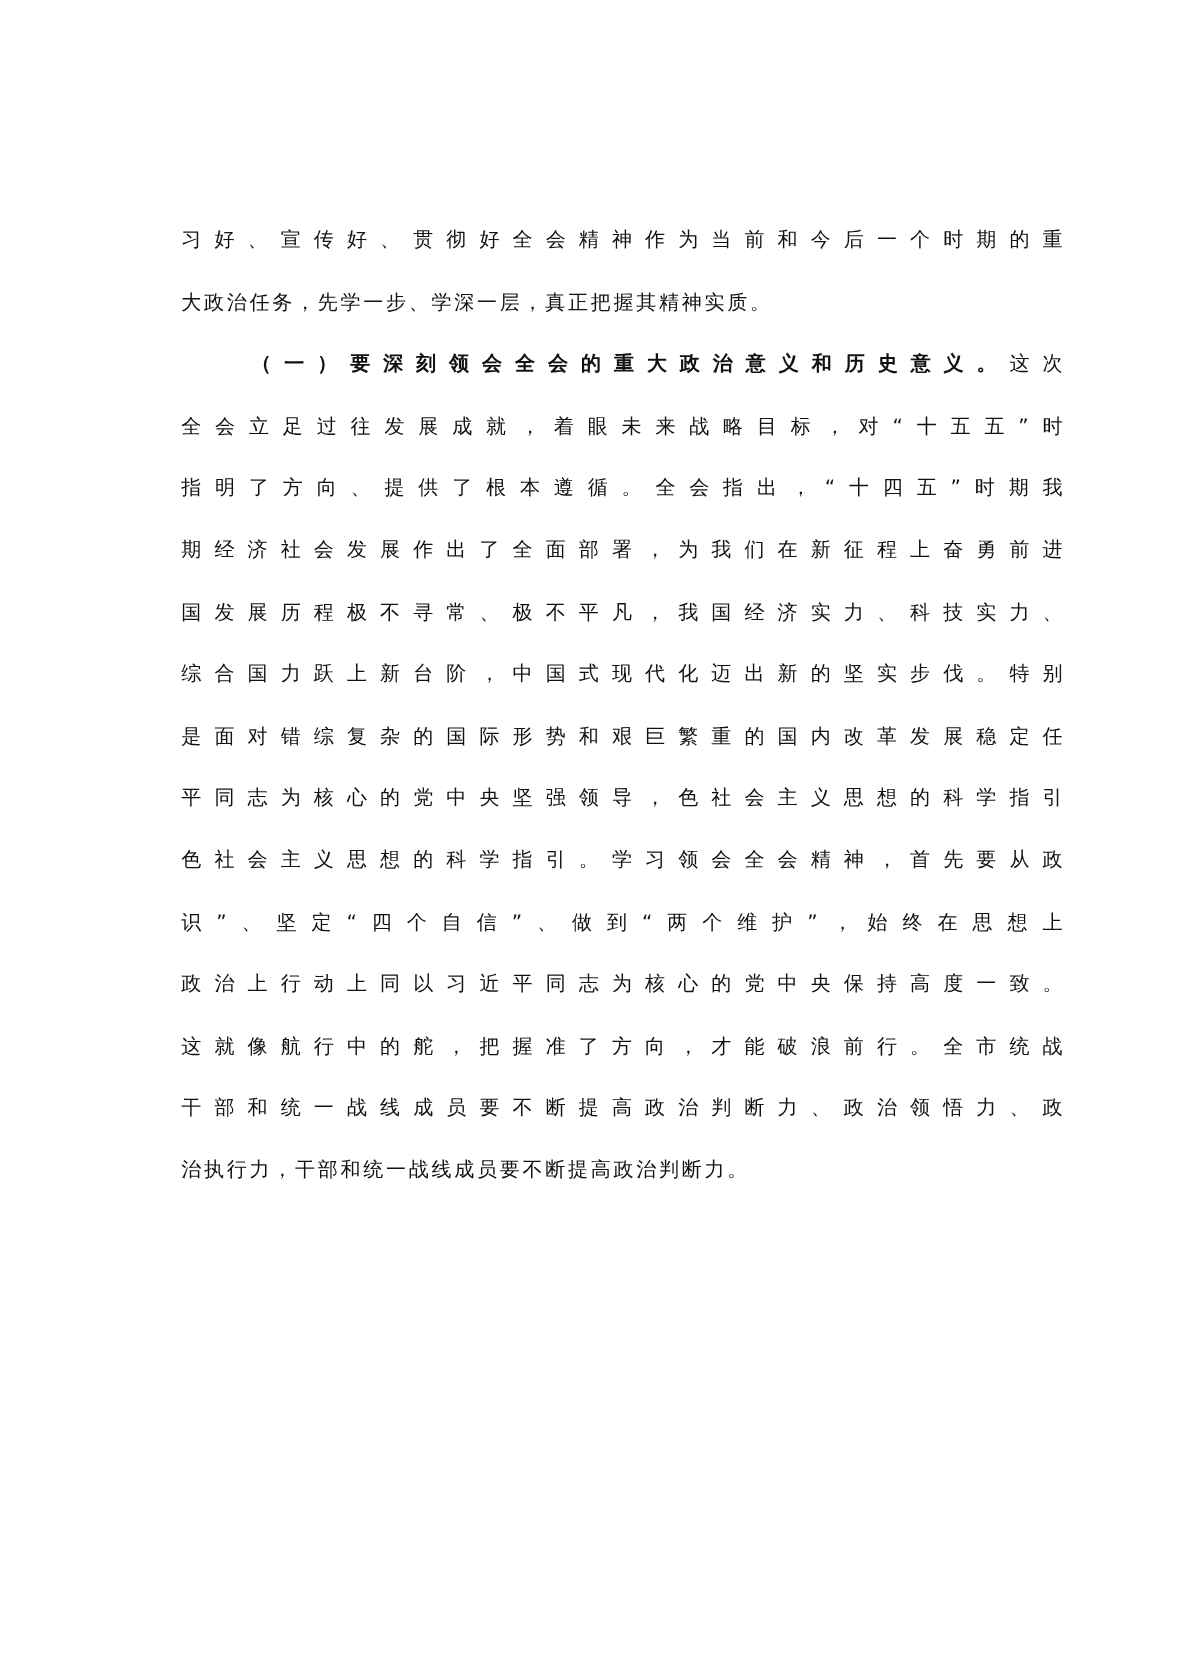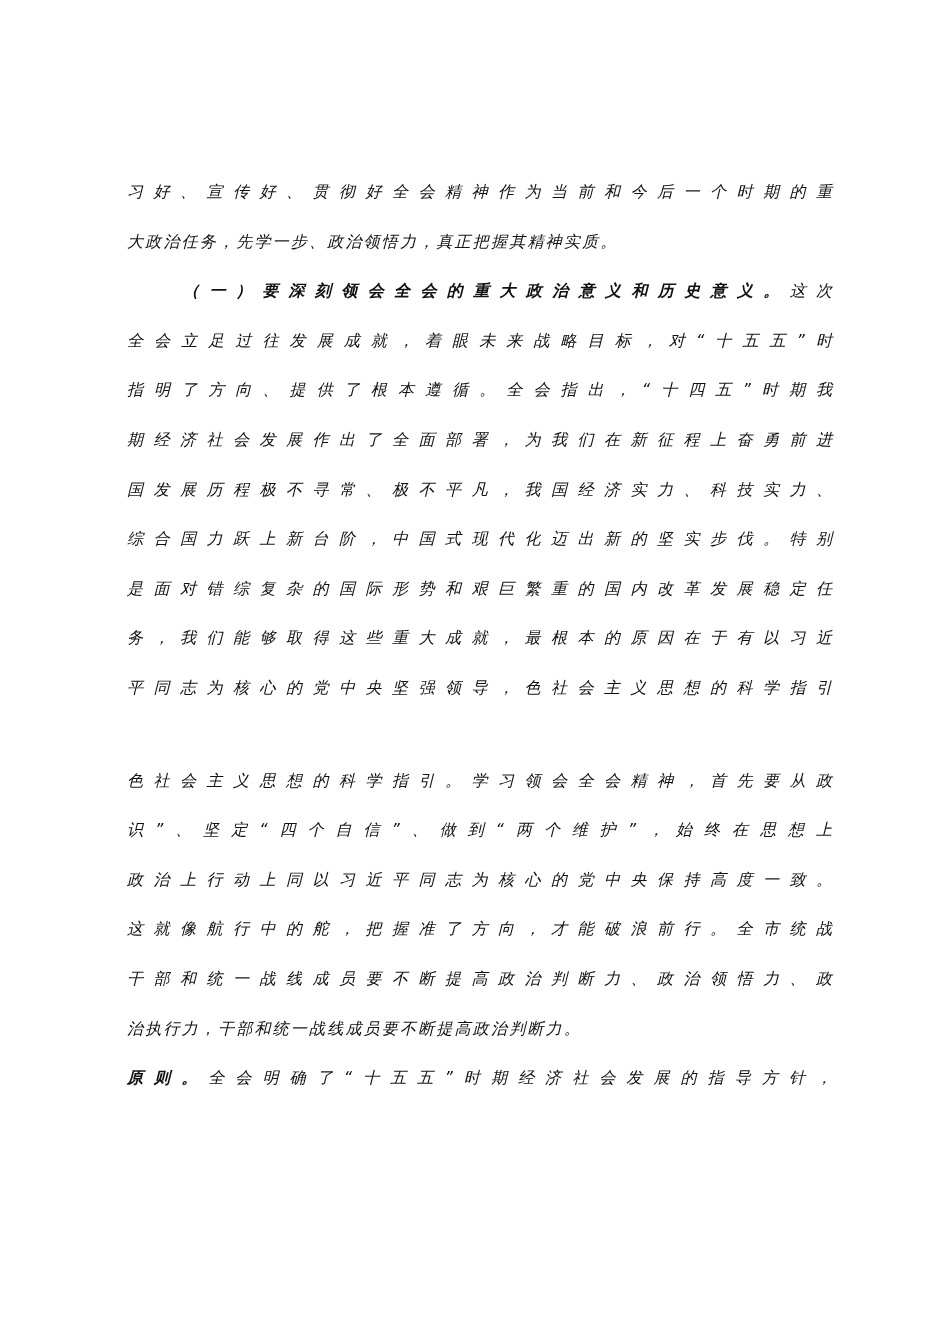--- a/index.html
+++ b/index.html
@@ -10,24 +10,23 @@
     body {
       width: 950px;
       height: 1344px;
       position: relative;
       overflow: hidden;
       font-family: "DejaVu Sans", "Liberation Sans", sans-serif;
       color: #111111;
     }
     .page {
       position: absolute;
-      left: 127px;
+      left: 145px;
       top: 182px;
       width: 705px;
-      font-style: italic;
     }
     .line {
       display: block;
       height: 49.6px;
       white-space: nowrap;
       text-align: justify;
       text-align-last: justify;
     }
     .line.left {
       text-align-last: left;
@@ -39,38 +38,36 @@
       font-weight: bold;
     }
   </style>
 </head>
 <body>
 
 <div class="page">
 
   <div class="para-block">
     <span class="line" style="letter-spacing: 0px;"><span>习好、宣传好、贯彻好全会精神作为当前和今后一个时期的重</span></span>
-    <span class="line left" style="letter-spacing: 2.2px;"><span>大政治任务，先学一步、政治领悟力，真正把握其精神实质。</span></span>
+    <span class="line left" style="letter-spacing: 2.2px;"><span>大政治任务，先学一步、学深一层，真正把握其精神实质。</span></span>
   </div>
 
   <div class="para-block">
     <span class="line indent" style="letter-spacing: 0px;"><span class="bold">（一）要深刻领会全会的重大政治意义和历史意义。</span><span>这次</span></span>
     <span class="line" style="letter-spacing: 0px;"><span>全会立足过往发展成就，着眼未来战略目标，对“十五五”时</span></span>
     <span class="line" style="letter-spacing: 0px;"><span>指明了方向、提供了根本遵循。全会指出，“十四五”时期我</span></span>
     <span class="line" style="letter-spacing: 0px;"><span>期经济社会发展作出了全面部署，为我们在新征程上奋勇前进</span></span>
     <span class="line" style="letter-spacing: 0px;"><span>国发展历程极不寻常、极不平凡，我国经济实力、科技实力、</span></span>
     <span class="line" style="letter-spacing: 0px;"><span>综合国力跃上新台阶，中国式现代化迈出新的坚实步伐。特别</span></span>
     <span class="line" style="letter-spacing: 0px;"><span>是面对错综复杂的国际形势和艰巨繁重的国内改革发展稳定任</span></span>
-    <span class="line" style="letter-spacing: 0px;"><span>务，我们能够取得这些重大成就，最根本的原因在于有以习近</span></span>
     <span class="line" style="letter-spacing: 0px;"><span>平同志为核心的党中央坚强领导，色社会主义思想的科学指引</span></span>
-    <span class="line" style="letter-spacing: 0px; margin-top: 43px;"><span>色社会主义思想的科学指引。学习领会全会精神，首先要从政</span></span>
+    <span class="line" style="letter-spacing: 0px;"><span>色社会主义思想的科学指引。学习领会全会精神，首先要从政</span></span>
     <span class="line" style="letter-spacing: 0px;"><span>识”、坚定“四个自信”、做到“两个维护”，始终在思想上</span></span>
     <span class="line" style="letter-spacing: 0px;"><span>政治上行动上同以习近平同志为核心的党中央保持高度一致。</span></span>
     <span class="line" style="letter-spacing: 0px;"><span>这就像航行中的舵，把握准了方向，才能破浪前行。全市统战</span></span>
     <span class="line" style="letter-spacing: 0px;"><span>干部和统一战线成员要不断提高政治判断力、政治领悟力、政</span></span>
     <span class="line left" style="letter-spacing: 2.2px;"><span>治执行力，干部和统一战线成员要不断提高政治判断力。</span></span>
   </div>
 
   <div class="para-block">
-    <span class="line" style="letter-spacing: -0.000578704px;"><span class="bold">原则。</span><span>全会明确了“十五五”时期经济社会发展的指导方针，</span></span>
   </div>
 
 </div>
 
 </body></html>

